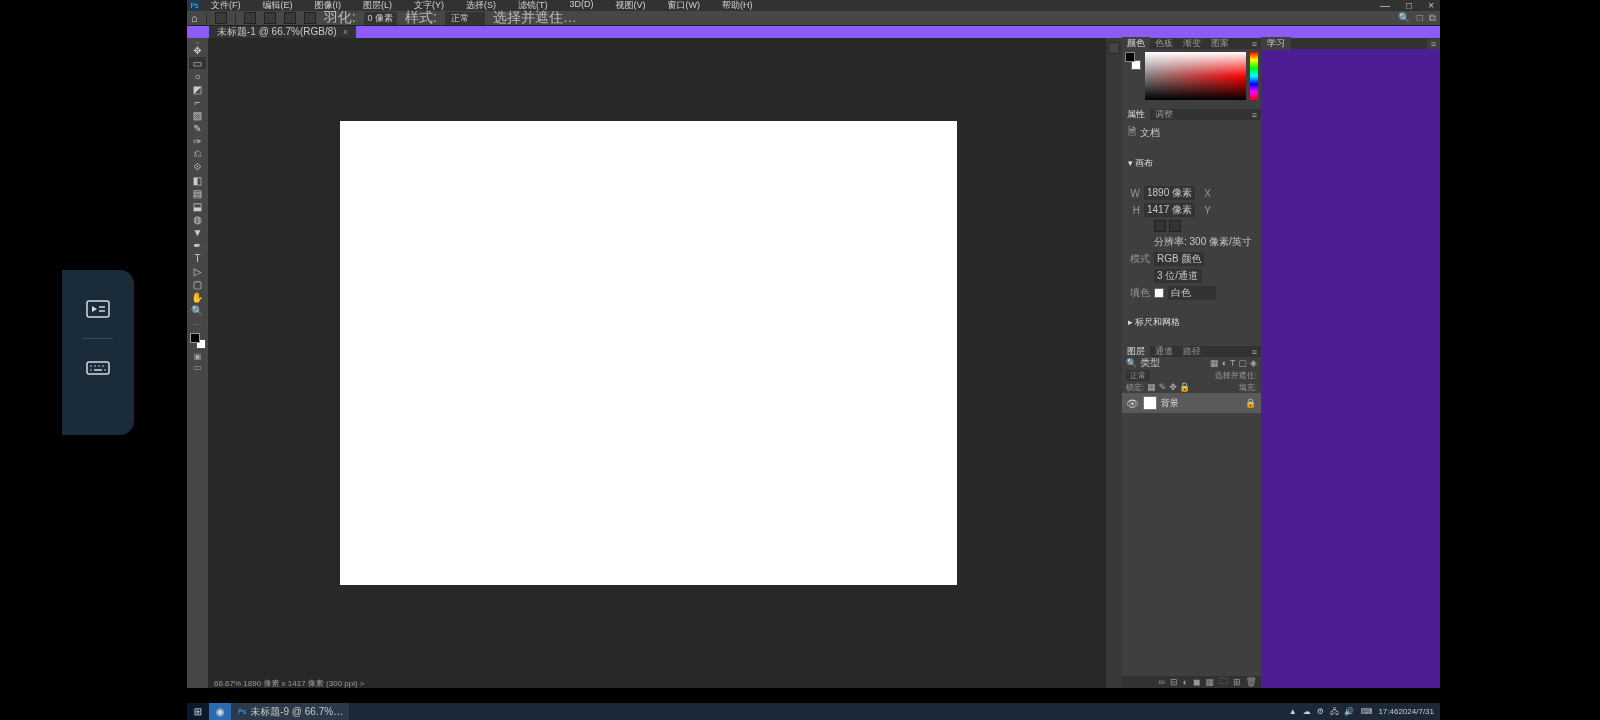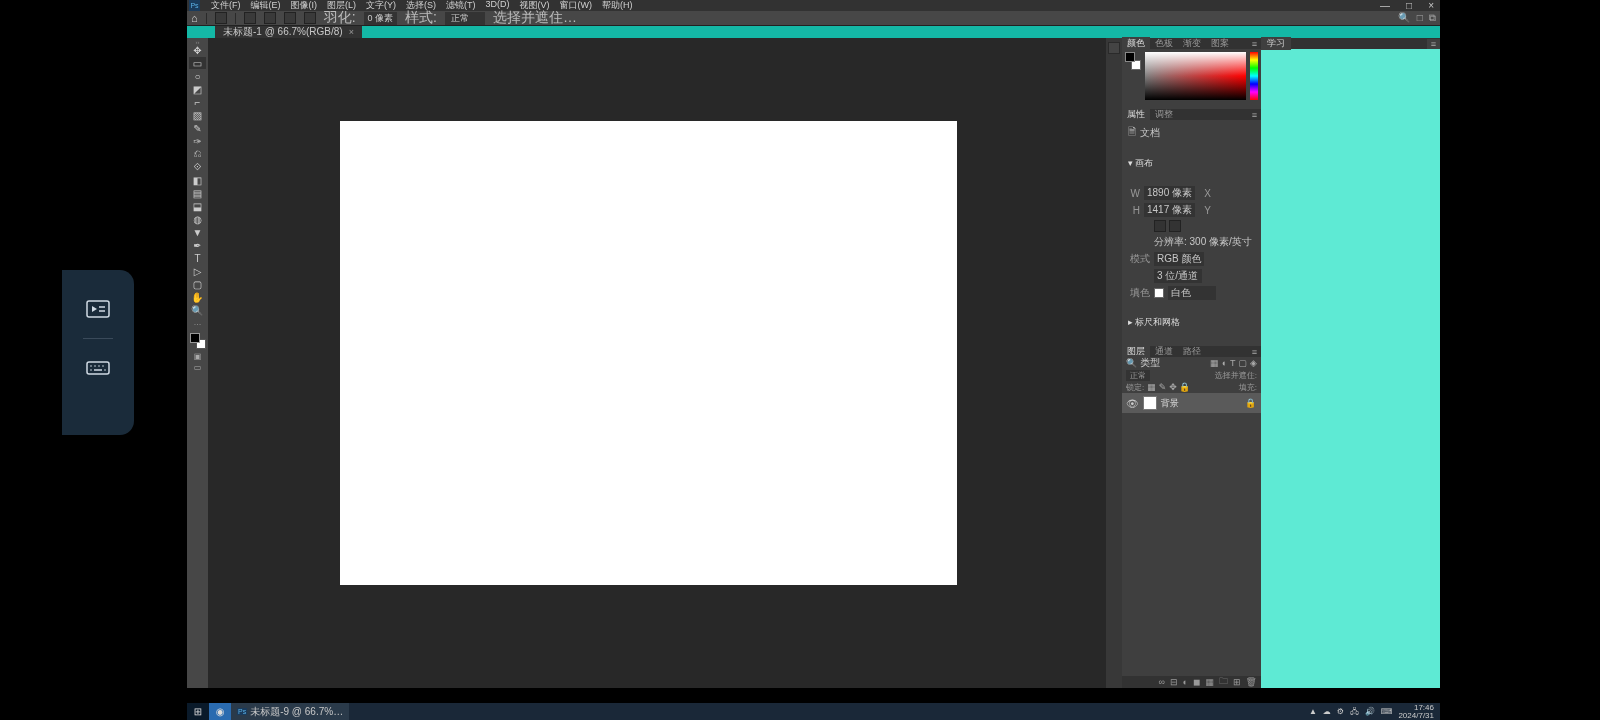--- a/index.html
+++ b/index.html
@@ -1,33 +1,33 @@
 <!DOCTYPE html>
 <html><head>
 <meta charset="utf-8">
 <style>
 *{margin:0;padding:0;box-sizing:border-box;font-family:"Microsoft YaHei",Arial,sans-serif;font-size:10px;color:#c8c8c8;user-select:none}
 body{background:#000;width:1600px;height:720px;overflow:hidden;position:relative}
 .app{position:absolute;left:187px;top:0;width:1253px;height:688px;background:#323232;display:flex;flex-direction:column}
 .titlebar{height:11px;background:#323232;display:flex;align-items:center;padding:0 2px}
 .ps-ico{width:11px;height:11px;background:#1a3b5c;display:flex;align-items:center;justify-content:center;font-size:7px;color:#5ab0e6}
-.menu{display:flex;margin-left:6px;gap:0}
+.menu{display:flex;margin-left:6px;gap:12px}
 .menu span{font-size:9px;padding:0 5px;color:#d0d0d0}
 .winctl{margin-left:auto;display:flex;gap:8px;font-size:9px;color:#b0b0b0}
 .winctl span{padding:0 4px}
 .optbar{height:15px;background:#474747;display:flex;align-items:center;padding:0 4px;gap:8px;border-bottom:1px solid #222}
 .homebtn{font-size:11px;color:#ccc}
 .vsep{width:1px;height:11px;background:#2a2a2a}
 .opt-ico{width:12px;height:12px;background:#3a3a3a;border:1px solid #222}
 .optlbl{font-size:14px;color:#bbb}
 .optval{background:#333;padding:0 4px;font-size:9px;min-width:30px;display:inline-block}
 .optdd{background:#333;padding:0 6px;font-size:9px;min-width:40px;display:inline-block}
 .optright{margin-left:auto;display:flex;gap:6px}
 .optright span{font-size:10px;color:#aaa}
-.tabbar{height:12px;background:#14b8a6;display:flex;align-items:center;padding-left:28px}
+.tabbar{height:12px;background:#8b5cf6;display:flex;align-items:center;padding-left:22px}
 .doctab{background:#323232;padding:0 8px;height:12px;display:flex;align-items:center;font-size:9px;color:#ccc}
 .doctab .x{margin-left:6px;font-size:9px;color:#999}
 .mainrow{flex:1;display:flex;min-height:0}
 .toolbar{width:21px;background:#474747;display:flex;flex-direction:column;align-items:center;padding-top:2px;gap:1px}
 .toolbar .grab{width:14px;height:3px;display:flex;justify-content:center;align-items:center;color:#888;font-size:6px}
 .tool{width:17px;height:12px;display:flex;align-items:center;justify-content:center;font-size:10px;color:#ccc;position:relative}
 .tool.sel{background:#333}
 .fgbg{position:relative;width:18px;height:18px;margin-top:4px}
 .fgbg .bg{position:absolute;right:1px;bottom:1px;width:10px;height:10px;background:#fff;border:1px solid #555}
 .fgbg .fg{position:absolute;left:1px;top:1px;width:10px;height:10px;background:#000;border:1px solid #999}
@@ -61,32 +61,32 @@
 .lico{font-size:9px;color:#aaa}
 .lrow2{height:12px;display:flex;align-items:center;padding:0 4px;gap:3px}
 .lrow2 .lopt{font-size:8px;color:#999;background:#333;padding:0 4px}
 .layer{height:20px;background:#5a5a5a;display:flex;align-items:center;padding:0 4px;gap:4px}
 .layer .eye{font-size:10px;color:#ccc}
 .layer .thumb{width:14px;height:14px;background:#fff;border:1px solid #777}
 .layer .lname{font-size:9px;color:#ddd}
 .layer .lock{margin-left:auto;font-size:9px;color:#aaa}
 .lfooter{margin-top:auto;height:12px;background:#323232;display:flex;align-items:center;justify-content:flex-end;padding:0 4px;gap:5px}
 .lfooter span{font-size:9px;color:#999}
-.rpane{width:179px;background:#5eead4}
+.rpane{width:179px;background:#4c1d95}
 .rtabs{height:11px;background:#323232;display:flex;align-items:center}
 .rtabs span{font-size:9px;padding:0 6px;color:#ccc;background:#3f3f3f}
 .rtabs .pmenu{margin-left:auto;padding:0 4px;color:#aaa}
 .taskbar{position:absolute;left:187px;bottom:0;width:1253px;height:17px;background:#1a2838;display:flex;align-items:center}
 .tbtn{width:22px;height:17px;display:flex;align-items:center;justify-content:center;font-size:10px;color:#ddd}
 .tbtn.start{background:#0a1a2a}
 .tbtn.b1{background:#2a6bb0}
 .ttab{height:17px;padding:0 6px;display:flex;align-items:center;gap:3px;background:#2a3a4a;font-size:9px;color:#ddd}
 .tright{margin-left:auto;display:flex;align-items:center;gap:6px;padding-right:6px}
 .tright span{font-size:8px;color:#ccc}
-.tclock{display:flex;flex-direction:column;align-items:flex-end;font-size:8px;line-height:8px}
+.tclock{display:flex;flex-direction:row;align-items:flex-end;font-size:8px;line-height:8px}
 .floater{position:absolute;left:62px;top:270px;width:72px;height:165px;background:#1a2b3a;border-radius:0 14px 14px 0;display:flex;flex-direction:column;align-items:center;padding:30px 0;gap:20px}
 .floater .div{width:30px;height:1px;background:#3a4a5a}
 .floater svg{width:24px;height:18px}
 </style>
 </head>
 <body>
 
 <div class="floater">
   <svg viewBox="0 0 24 18">
       <rect x="1" y="1" width="22" height="16" rx="2" fill="none" stroke="#d0dae4" stroke-width="1.5"></rect>
@@ -186,20 +186,21 @@
       <div class="fgbg">
         <div class="bg"></div>
         <div class="fg"></div>
       </div>
       <div class="tool sm">▣</div>
       <div class="tool sm">▭</div>
     </div>
 
     <div class="canvaswrap">
       <div class="canvas"></div>
+      <div class="statusbar">66.67%   1890 像素 x 1417 像素 (300 ppi)   &gt;</div>
     </div>
 
     <div class="dockstrip">
       <div class="dico"></div>
     </div>
 
     <div class="panels">
       <div class="ptabs">
         <span class="act">颜色</span>
         <span>色板</span>

